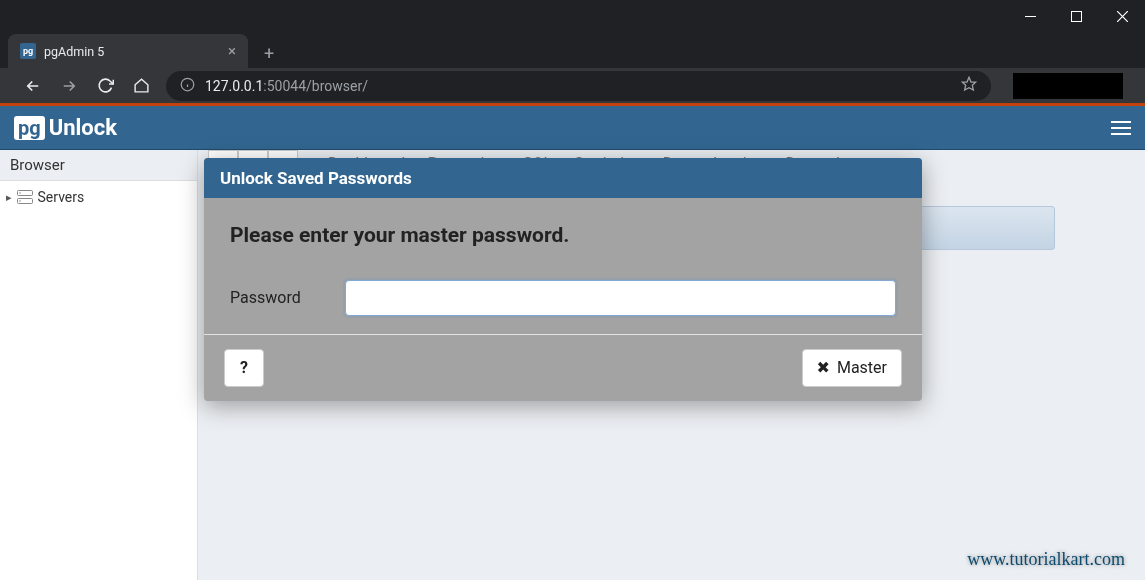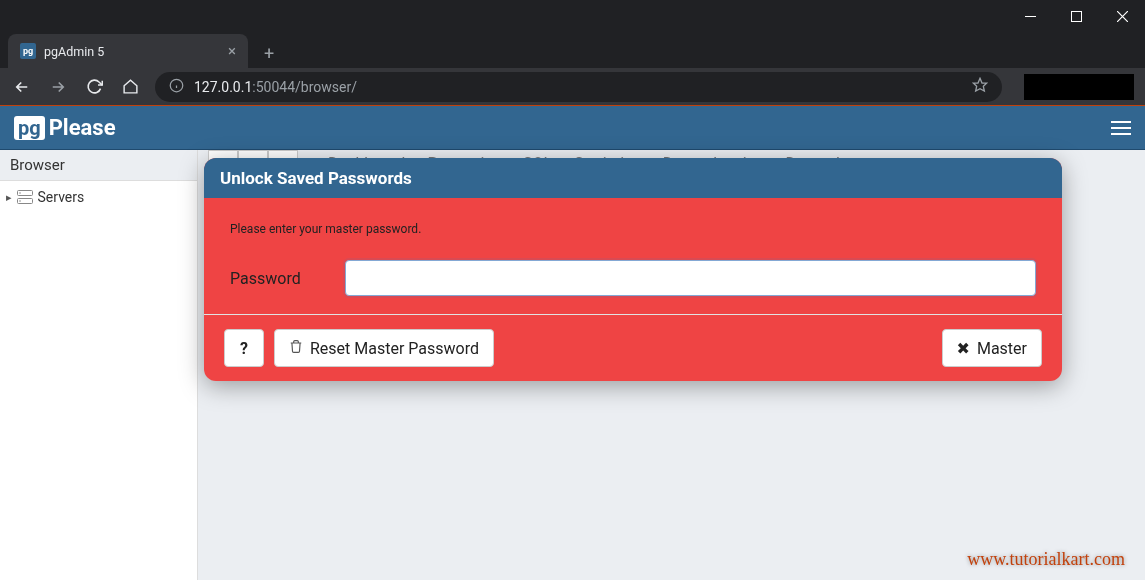--- a/index.html
+++ b/index.html
@@ -9,21 +9,21 @@
 .titlebar{height:32px;background:#202124;display:flex;align-items:center;justify-content:flex-end}
 .winbtn{width:46px;height:32px;display:flex;align-items:center;justify-content:center;color:#fff}
 .winbtn svg{width:11px;height:11px}
 
 .tabstrip{height:36px;background:#202124;display:flex;align-items:flex-end;padding-left:8px}
 .tab{height:34px;background:#35363a;border-radius:8px 8px 0 0;display:flex;align-items:center;padding:0 12px;gap:8px;min-width:240px;color:#e8eaed;font-size:12.5px}
 .tab .fav{width:16px;height:16px;background:#326690;border-radius:2px;display:flex;align-items:center;justify-content:center;color:#fff;font-size:9px;font-weight:bold}
 .tab .close{margin-left:auto;color:#9aa0a6;font-size:15px}
 .newtab{width:30px;height:30px;display:flex;align-items:center;justify-content:center;color:#9aa0a6;font-size:18px;margin-left:6px}
 
-.toolbar{height:38px;background:#35363a;display:flex;align-items:center;padding:0 11px;gap:14px;border-bottom:1px solid #c2410c}
+.toolbar{height:38px;background:#35363a;display:flex;align-items:center;padding:0 22px;gap:14px;border-bottom:3px solid #c2410c}
 .navicon{color:#9aa0a6;display:flex;align-items:center;justify-content:center;width:22px;height:22px}
 .navicon.enabled{color:#e8eaed}
 .omnibox{flex:1;height:30px;background:#202124;border-radius:15px;display:flex;align-items:center;padding:0 14px;gap:10px;color:#9aa0a6;font-size:14px}
 .omnibox .url{color:#e8eaed}
 .omnibox .url .dim{color:#9aa0a6}
 .omnibox .star{margin-left:auto}
 .blackbox{width:110px;height:26px;background:#000;margin-left:8px}
 
 
 .pgheader{height:44px;background:#326690;display:flex;align-items:center;padding:0 14px;color:#fff;justify-content:space-between;border-bottom:1px solid #1f4a6e}
@@ -39,34 +39,34 @@
 .tree{padding:8px 6px}
 .tree-item{display:flex;align-items:center;gap:5px;font-size:14px;color:#333}
 .tree-item .caret{font-size:11px;color:#555}
 .srvicon{display:inline-flex}
 
 .main{flex:1;background:#ebeef2;position:relative}
 .tbbtns{position:absolute;top:0;left:10px;display:flex;gap:0}
 .tbbtn{width:30px;height:26px;background:#fff;border:1px solid #ccc;display:flex;align-items:center;justify-content:center;color:#999;font-size:12px}
 .maintabs{position:absolute;top:4px;left:130px;display:flex;gap:22px;color:#777;font-size:16px}
 .welcome-panel{position:absolute;top:56px;right:90px;width:170px;height:44px;border:1px solid #b5c7da;background:linear-gradient(#dbe5ef,#c4d4e4);border-radius:3px}
-.modal{position:absolute;top:158px;left:204px;width:858px;background:#ef4444;border-radius:12px;box-shadow:0 5px 25px rgba(0,0,0,0.35);overflow:hidden}
+.modal{position:absolute;top:158px;left:204px;width:718px;background:#a3a3a3;border-radius:4px;box-shadow:0 5px 25px rgba(0,0,0,0.35);overflow:hidden}
 .modal-head{background:#326690;color:#fff;padding:10px 16px;font-size:17px;font-weight:bold}
 .modal-body{padding:22px 26px 18px}
-.modal-body p{font-size:12px;line-height:1.5;color:#222;font-weight:400}
-.form-row{display:flex;align-items:center;margin-top:22px;gap:20px}
+.modal-body p{font-size:21px;line-height:1.5;color:#222;font-weight:700}
+.form-row{display:flex;align-items:center;margin-top:28px;gap:20px}
 .form-row label{font-size:16px;color:#222;width:95px}
 .form-row input{flex:1;height:36px;border:1px solid #84a8d4;border-radius:4px;padding:0 10px;font-size:15px;outline:none;box-shadow:0 0 0 2px rgba(60,120,200,0.12)}
 .modal-foot{border-top:1px solid #e2e2e2;padding:14px 20px;display:flex;align-items:center;gap:10px}
 .btn{height:38px;padding:0 14px;border:1px solid #ccc;background:#fff;border-radius:4px;font-size:16px;display:inline-flex;align-items:center;gap:7px;color:#222;cursor:pointer}
 .btn.icon-only{width:40px;padding:0;justify-content:center;font-weight:bold}
 .btn.primary{background:#326690;color:#fff;border-color:#2a5579}
 .foot-spacer{flex:1}
 
-.watermark{position:absolute;bottom:10px;right:20px;color:#c2410c;font-size:18px;font-family:Georgia,serif;text-shadow:0 0 4px rgba(0,0,0,.4)}
+.watermark{position:absolute;bottom:10px;right:20px;color:#0c4a6e;font-size:18px;font-family:Georgia,serif;text-shadow:0 0 4px rgba(0,0,0,.4)}
 </style>
 </head>
 <body>
 
 <div class="titlebar">
   <div class="winbtn">
       <svg viewBox="0 0 11 11">
         <path d="M0 5.5h11" stroke="#fff" stroke-width="1"></path>
       </svg>
     </div>
@@ -123,21 +123,21 @@
     <span class="star"><svg width="16" height="16" viewBox="0 0 24 24" fill="none" stroke="currentColor" stroke-width="2">
           <polygon points="12 2 15 9 22 9.3 17 14 18.5 21 12 17.5 5.5 21 7 14 2 9.3 9 9"></polygon>
         </svg></span>
   </div>
   <div class="blackbox"></div>
 </div>
 
 <div class="pgheader">
   <div class="pglogo">
     <span class="badge">pg</span>
-      <span>Please</span>
+      <span>Unlock</span>
   </div>
   <div class="hamburger">
       <span></span>
       <span></span>
       <span></span>
     </div>
 </div>
 
 <div class="content">
   <div class="sidebar">
@@ -179,26 +179,20 @@
   <div class="modal-head">Unlock Saved Passwords</div>
   <div class="modal-body">
     <p>Please enter your master password.</p>
     <div class="form-row">
       <label>Password</label>
       <input type="password" value="" style="">
     </div>
   </div>
   <div class="modal-foot">
     <button class="btn icon-only">?</button>
-    <button class="btn">
-      <span><svg width="14" height="15" viewBox="0 0 24 24" fill="none" stroke="#555" stroke-width="2">
-            <path d="M3 6h18M8 6V4a2 2 0 0 1 2-2h4a2 2 0 0 1 2 2v2M19 6l-1 14a2 2 0 0 1-2 2H8a2 2 0 0 1-2-2L5 6"></path>
-          </svg></span>
-      <span>Reset Master Password</span>
-    </button>
     <span class="foot-spacer"></span>
     <button class="btn">
       <span>✖</span>
       <span>Master</span>
     </button>
   </div>
 </div>
 
 <div class="watermark">www.tutorialkart.com</div>
 

